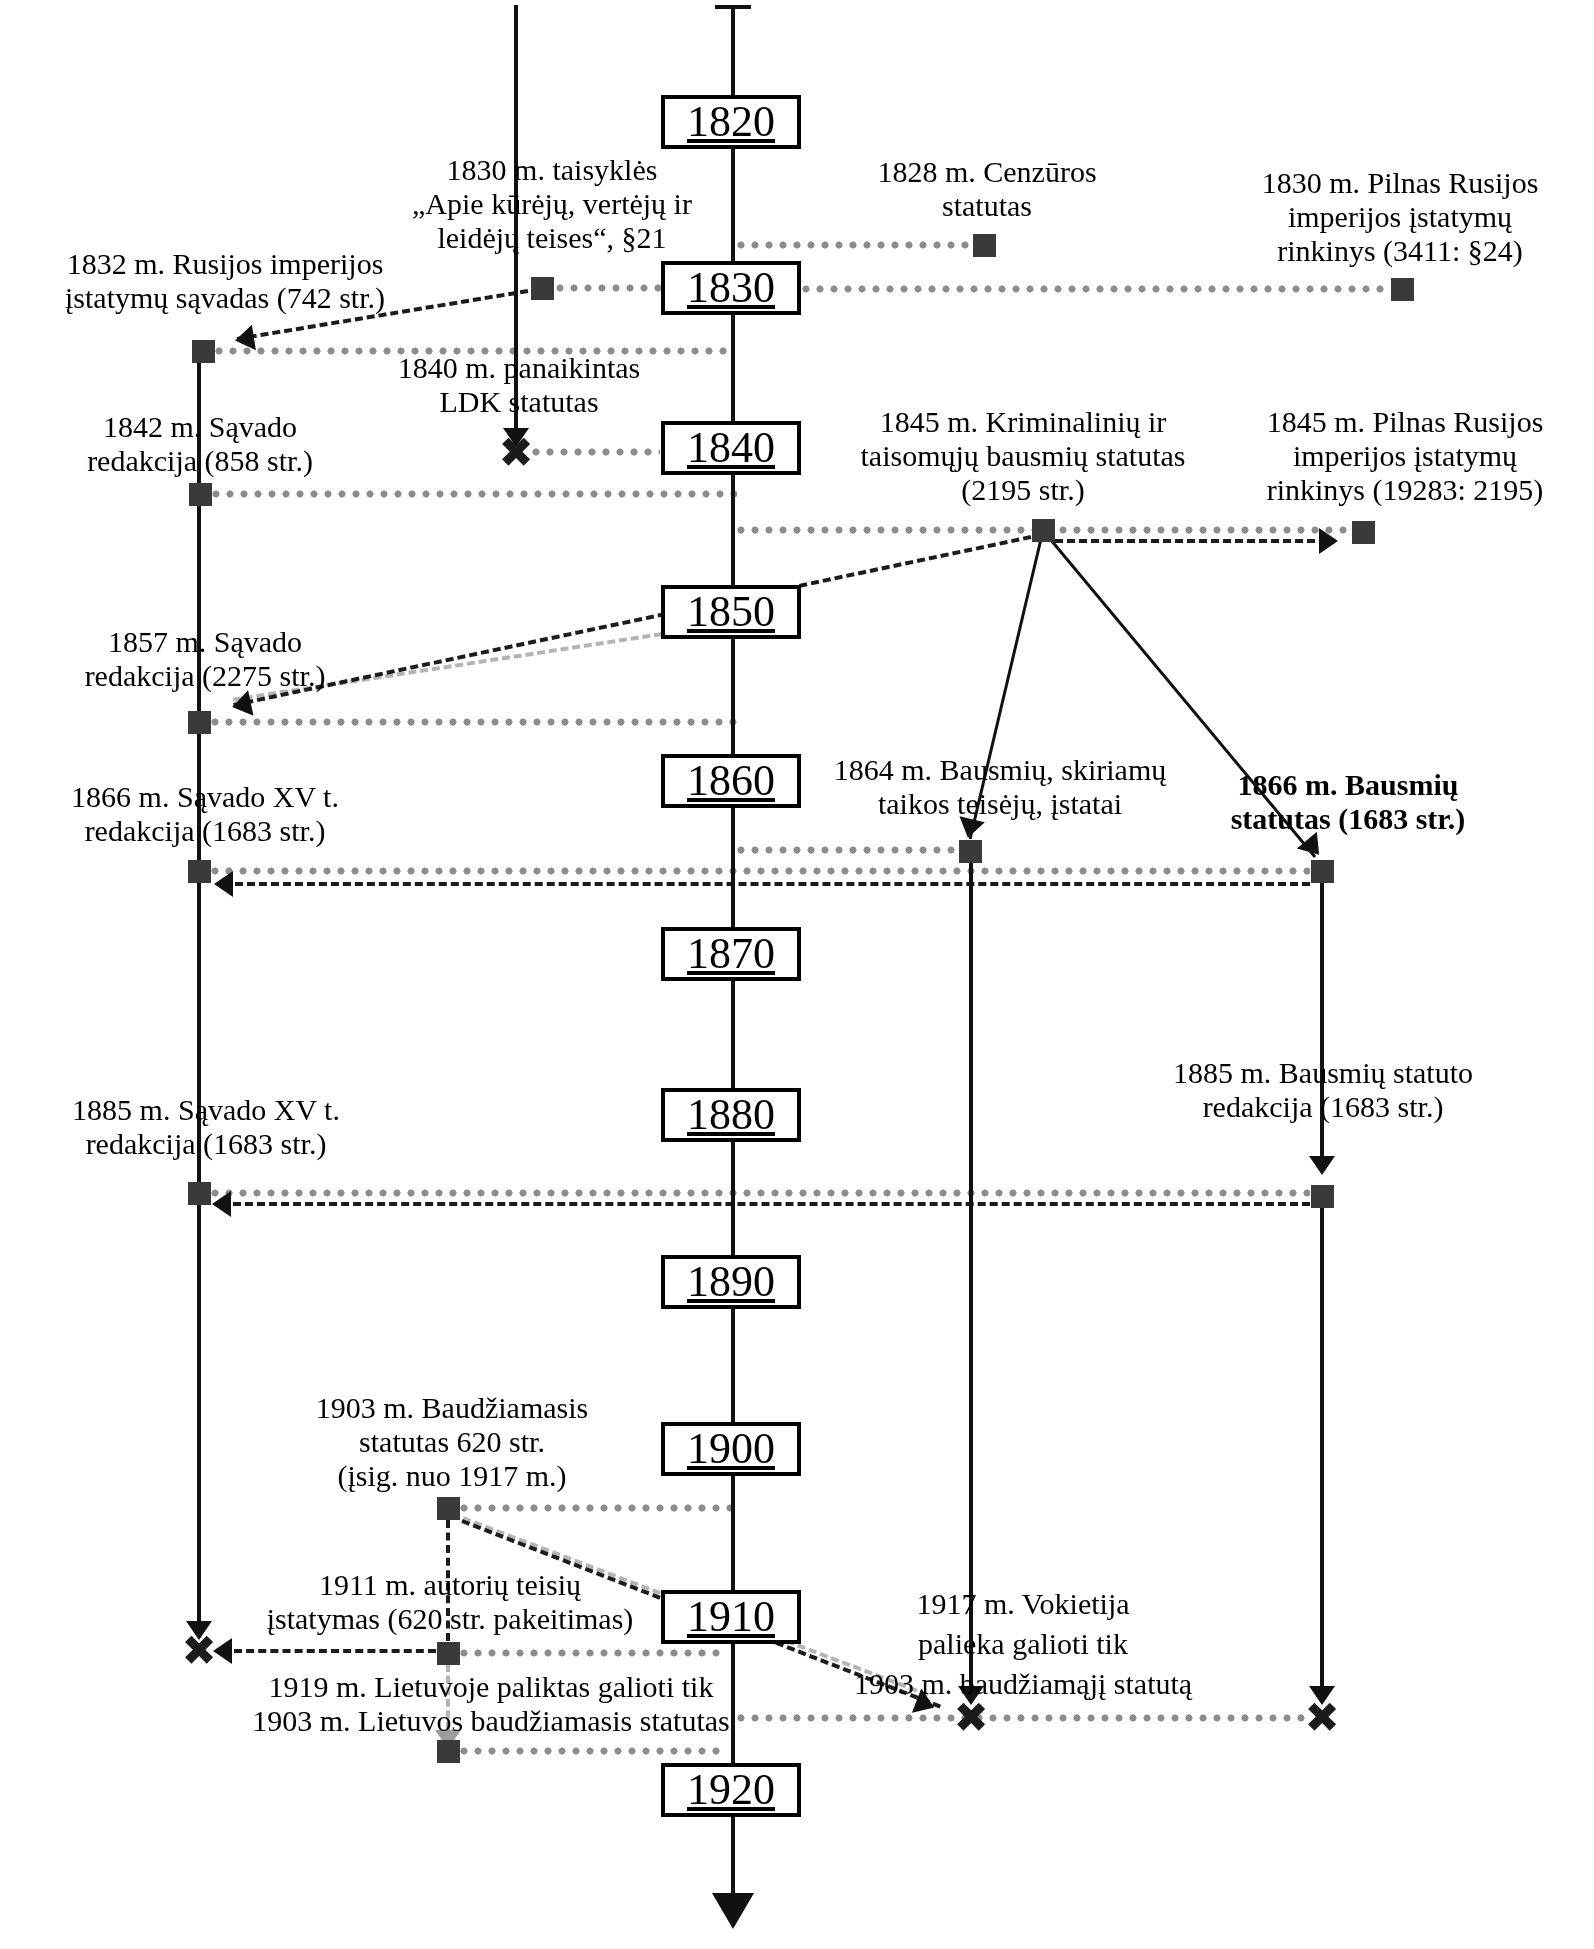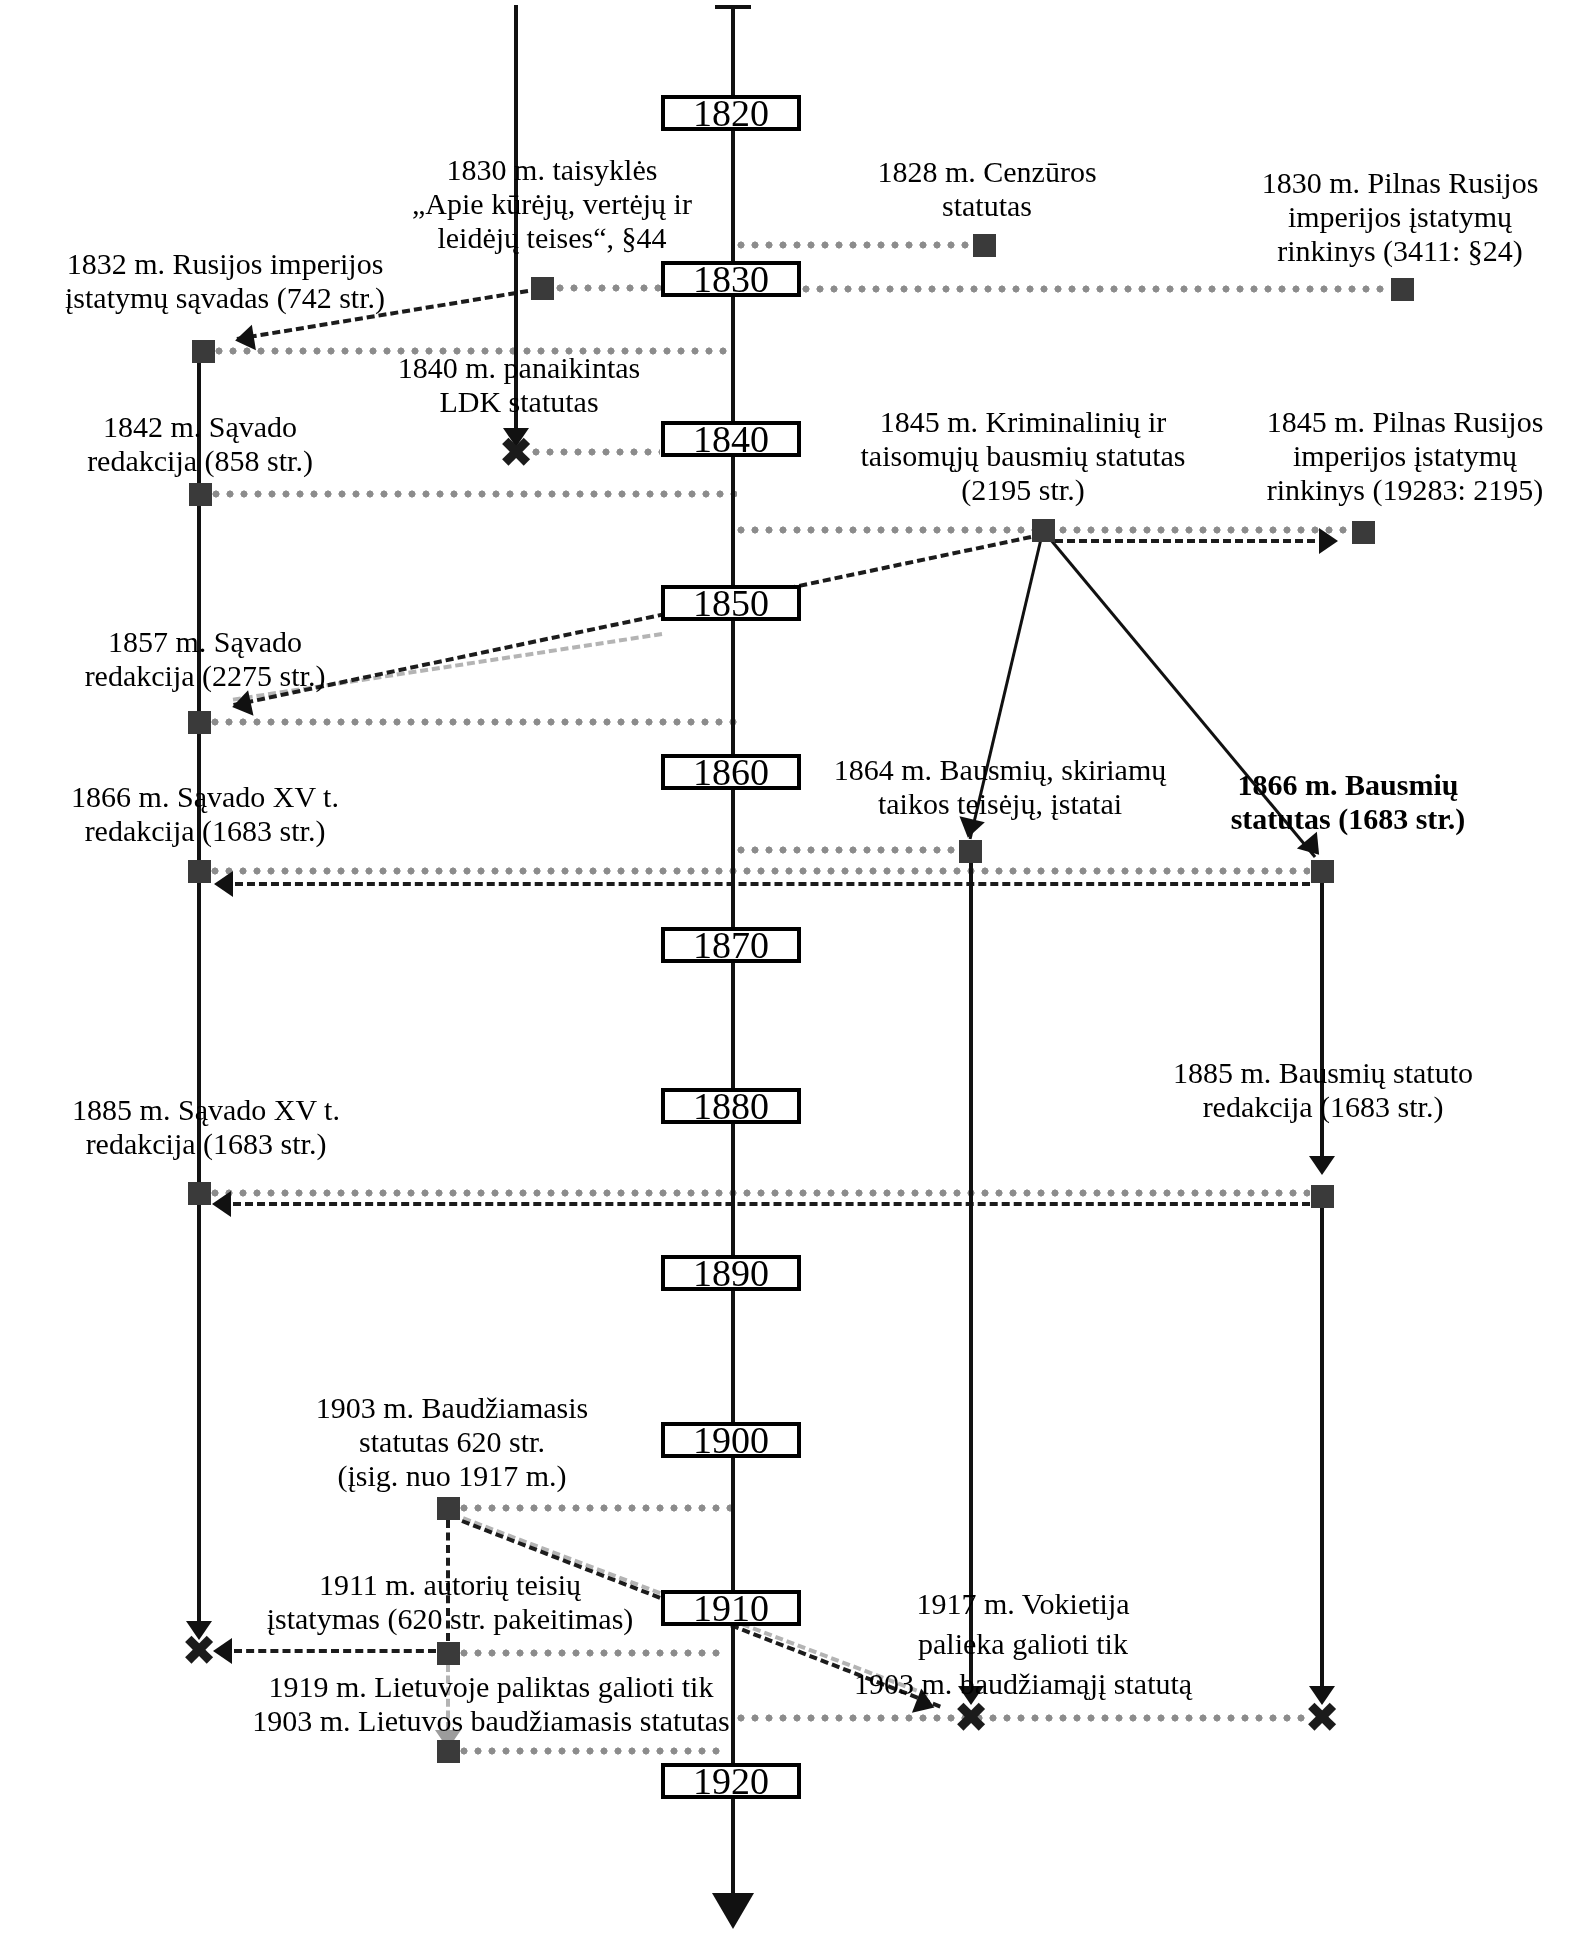--- a/index.html
+++ b/index.html
@@ -20,23 +20,23 @@
   .vln{position:absolute;width:4px;background:#111;}
   
   .arr-d{position:absolute;width:0;height:0;border-left:13px solid transparent;
          border-right:13px solid transparent;border-top:19px solid #111;}
   .arr-l{position:absolute;width:0;height:0;border-top:13px solid transparent;
          border-bottom:13px solid transparent;border-right:19px solid #111;}
   .arr-r{position:absolute;width:0;height:0;border-top:13px solid transparent;
          border-bottom:13px solid transparent;border-left:19px solid #111;}
   .arr-grey{border-top-color:#9c9c9c;}
   
-  .yearbox{position:absolute;left:661px;width:140px;height:36px;box-sizing:border-box;
+  .yearbox{position:absolute;left:661px;width:140px;height:54px;box-sizing:border-box;
            border:4px solid #000;background:#fff;display:flex;align-items:center;justify-content:center;
-           font-size:38px;line-height:44px;}
+           font-size:44px;line-height:44px;text-decoration:underline;}
   
   .evt{position:absolute;transform:translateX(-50%);text-align:center;
        font-size:30px;line-height:34px;white-space:nowrap;}
   .evt.lh40{line-height:40px;}
   
   .sq{position:absolute;width:23px;height:23px;background:#3a3a3a;}
   .xmark{position:absolute;transform:translate(-50%,-50%);font-family:"DejaVu Sans",sans-serif;
          font-weight:bold;font-size:42px;line-height:42px;color:#1b1b1b;}
 </style>
 </head>
@@ -141,21 +141,21 @@
   <div class="yearbox" style="top:1590px;">
       <span>1910</span>
     </div>
   <div class="yearbox" style="top:1763px;">
       <span>1920</span>
     </div>
 
   <div class="evt" style="left:552px;top:153px;">
     <div>1830 m. taisyklės</div>
     <div>„Apie kūrėjų, vertėjų ir</div>
-    <div>leidėjų teises“, §44</div>
+    <div>leidėjų teises“, §21</div>
   </div>
   <div class="evt" style="left:987px;top:155px;">
     <div>1828 m. Cenzūros</div>
     <div>statutas</div>
   </div>
   <div class="evt" style="left:1400px;top:166px;">
     <div>1830 m. Pilnas Rusijos</div>
     <div>imperijos įstatymų</div>
     <div>rinkinys (3411: §24)</div>
   </div>

